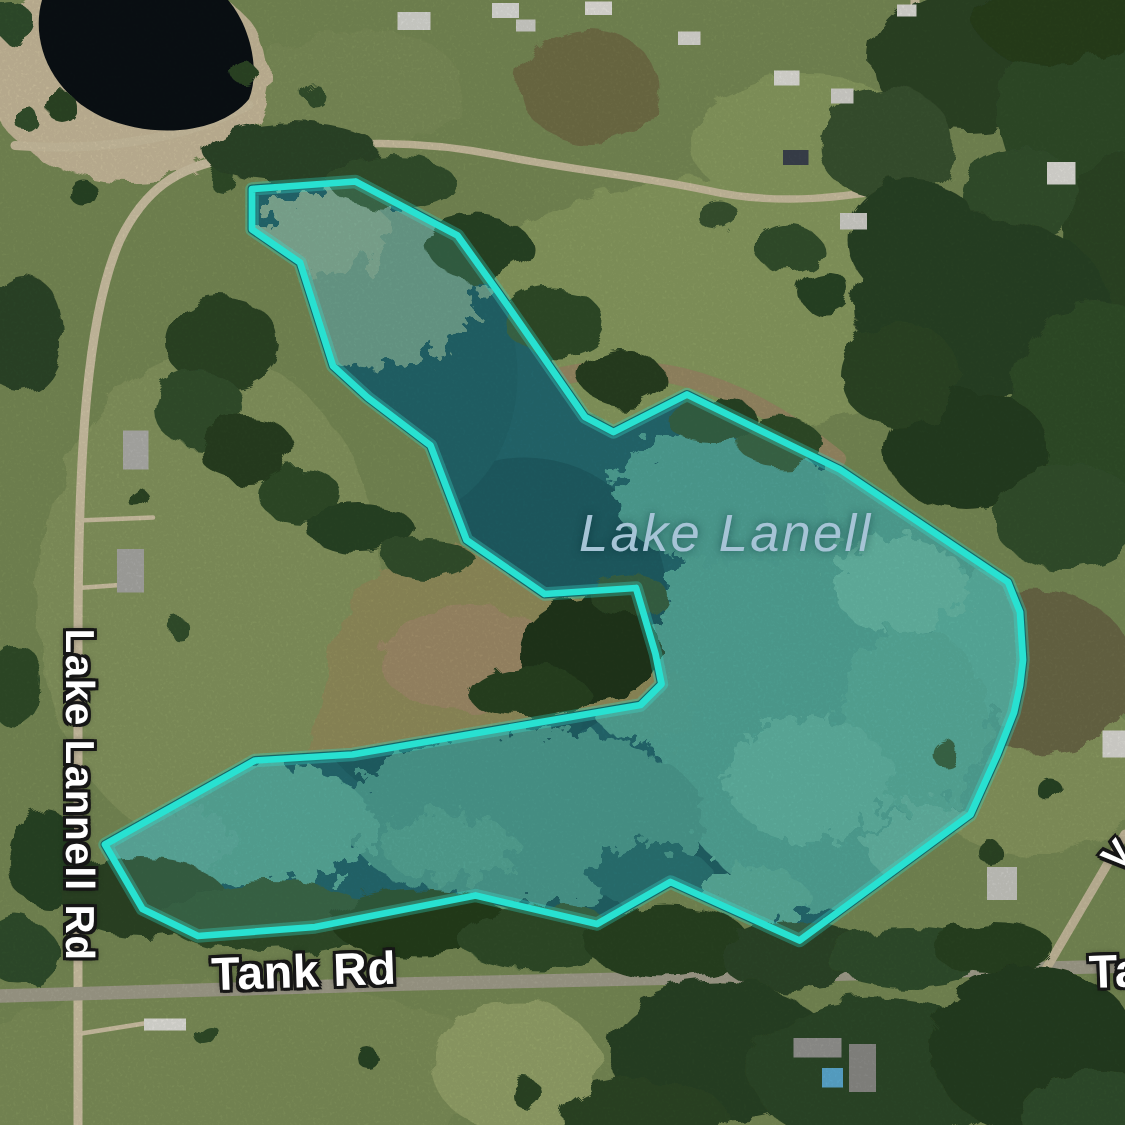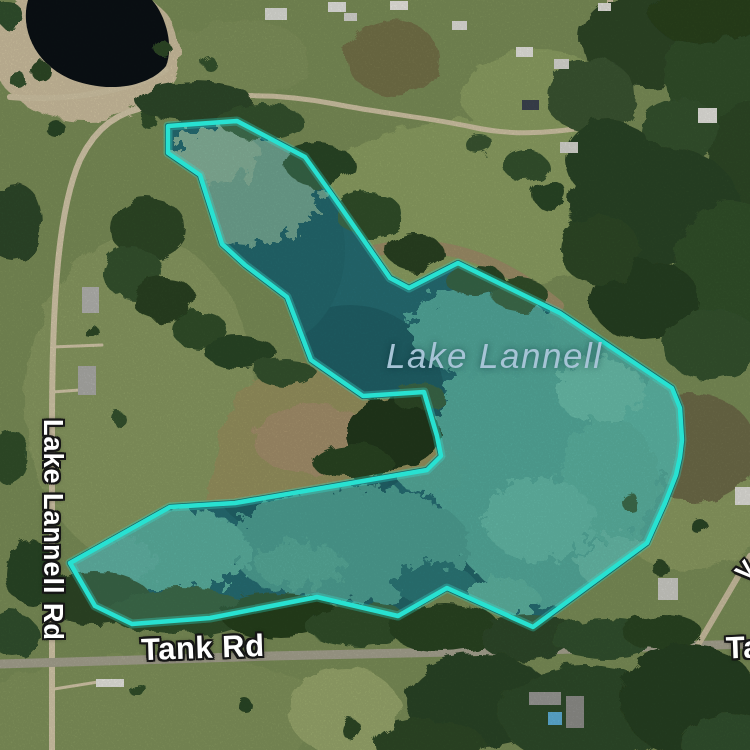--- a/index.html
+++ b/index.html
@@ -215,18 +215,18 @@
     <rect x="658" y="578" width="20" height="22" fill="#cfcfc9"></rect>
     <rect x="735" y="487" width="15" height="18" fill="#e4e3dd"></rect>
   </g>
 
   <rect x="0" y="0" width="750" height="750" fill="#000" filter="url(#grain)" opacity="0.12"></rect>
 
   <polygon fill="none" stroke-width="9" stroke-linejoin="round" points="168,126 237,121 305,157 333,196 390,278 409,288 458,263 560,313 660,380 672,388 680,408 682,440 680,457 676,475 665,503 647,543 533,627 447,588 398,616 317,597 210,618 132,624 95,606 70,563 170,507 235,503 427,470 441,456 437,436 424,392 363,396 311,360 287,297 245,265 222,244 200,175 168,153" stroke="rgba(46,230,213,0.30)"></polygon>
   <polygon stroke-width="4.5" stroke-linejoin="round" points="168,126 237,121 305,157 333,196 390,278 409,288 458,263 560,313 660,380 672,388 680,408 682,440 680,457 676,475 665,503 647,543 533,627 447,588 398,616 317,597 210,618 132,624 95,606 70,563 170,507 235,503 427,470 441,456 437,436 424,392 363,396 311,360 287,297 245,265 222,244 200,175 168,153" stroke="#28e1d1" fill="rgba(110,236,223,0.16)"></polygon>
 </svg>
 
-  <div class="map-label lake-label" style="color: rgb(166, 196, 214);">Lake Lannell</div>
+  <div class="map-label lake-label" style="color: rgb(166, 196, 214);">Lake Lanell</div>
   <div class="map-label road-label left-rd">Lake Lannell Rd</div>
   <div class="map-label road-label tank-rd">Tank Rd</div>
   <div class="map-label road-label ta-partial">Ta</div>
   <div class="map-label road-label v-partial">V</div>
 </div>
 
 </body></html>

